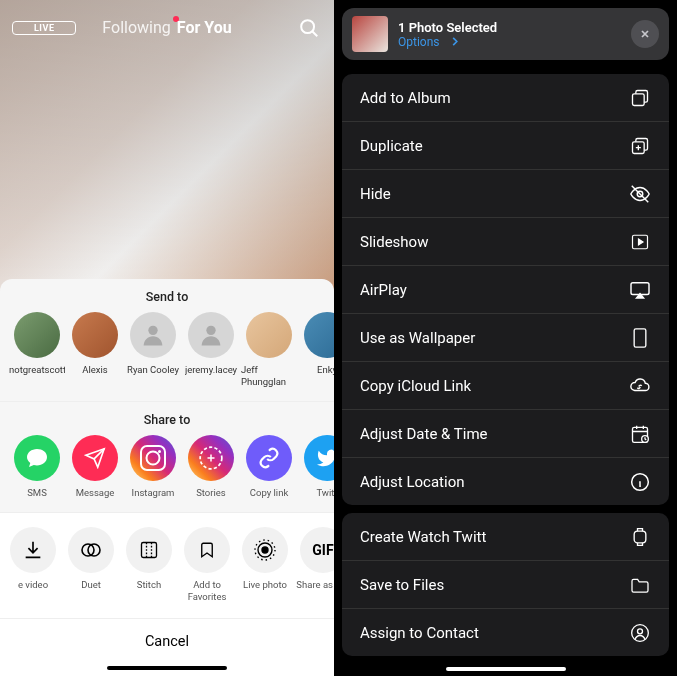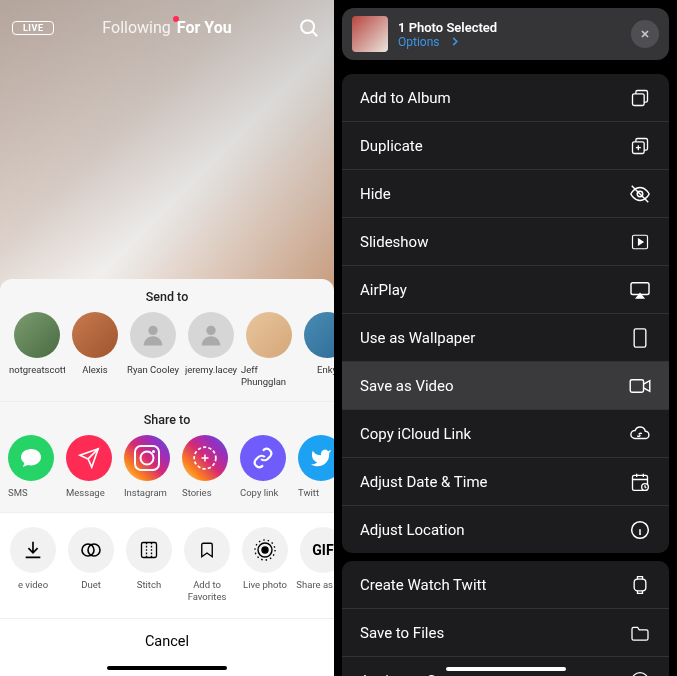--- a/index.html
+++ b/index.html
@@ -1,39 +1,39 @@
 <!DOCTYPE html>
 <html><head>
 <meta charset="utf-8">
 <style>
 *{margin:0;padding:0;box-sizing:border-box;font-family:-apple-system,BlinkMacSystemFont,"Segoe UI",Roboto,sans-serif;}
 body{width:677px;height:676px;display:flex;overflow:hidden;}
 .left{width:334px;height:676px;background:linear-gradient(180deg,#c7b5a8 0%,#d2c4bb 100%);position:relative;}
 .left-top{position:absolute;top:0;left:0;right:0;height:290px;background:linear-gradient(135deg,#d3c1b6 0%,#e2d6cf 40%,#f2f1f0 60%,#c89c7e 100%);}
 .left-top::after{content:"";position:absolute;inset:0;background:linear-gradient(rgba(0,0,0,0.15),rgba(0,0,0,0));}
 .tt-header{position:absolute;top:18px;left:0;right:0;display:flex;align-items:center;justify-content:center;color:#fff;z-index:2;}
-.tt-live{position:absolute;left:12px;border:1.5px solid #fff;border-radius:4px;padding:1px 10px;font-size:9px;font-weight:700;letter-spacing:0.5px;}
+.tt-live{position:absolute;left:12px;border:1.5px solid #fff;border-radius:4px;padding:1px 21px;font-size:9px;font-weight:700;letter-spacing:0.5px;}
 .tt-tabs{display:flex;gap:6px;align-items:center;font-size:16px;}
 .tt-tab{position:relative;color:rgba(255,255,255,0.85);}
 .tt-tab.active{color:#fff;font-weight:700;}
 .notif-dot{position:absolute;top:-2px;right:-8px;width:6px;height:6px;background:#fe2c55;border-radius:50%;}
 .tt-search{position:absolute;right:14px;}
 .tt-search svg{width:22px;height:22px;}
 .sheet{position:absolute;bottom:0;left:0;right:0;background:#f6f6f6;border-top-left-radius:12px;border-top-right-radius:12px;}
 .section-title{text-align:center;font-size:12.5px;color:#222;padding:10px 0 8px;font-weight:500;}
 .row{display:flex;overflow:hidden;padding:0 8px 14px;}
 .avatar-item{width:58px;flex-shrink:0;display:flex;flex-direction:column;align-items:center;}
 .avatar{width:46px;height:46px;border-radius:50%;background:#d6d6d6;margin-bottom:6px;display:flex;align-items:center;justify-content:center;}
 .avatar svg{width:28px;height:28px;fill:#aaa;}
 .avatar.photo1{background:linear-gradient(135deg,#7b9c6f,#4a6b42);}
 .avatar.photo2{background:linear-gradient(135deg,#c77a4e,#a0542e);}
 .avatar.photo3{background:linear-gradient(135deg,#e8c59e,#d4a778);}
 .avatar.photo4{background:linear-gradient(135deg,#4a8cb5,#2c6a94);}
 .avatar-name{font-size:9.5px;color:#333;text-align:left;line-height:1.2;max-width:56px;overflow:hidden;}
-.share-item{width:58px;flex-shrink:0;display:flex;flex-direction:column;align-items:flex-start;}
+.share-item{width:58px;flex-shrink:0;display:flex;flex-direction:column;align-items:center;}
 .share-circle{width:46px;height:46px;border-radius:50%;display:flex;align-items:center;justify-content:center;margin-bottom:6px;}
 .share-name{font-size:9.5px;color:#555;text-align:center;}
 .sms{background:#25d366;}
 .msg{background:#fe2c55;}
 .ig{background:linear-gradient(45deg,#feda75,#fa7e1e,#d62976,#962fbf,#4f5bd5);}
 .ig-inner{width:26px;height:26px;border:2px solid #fff;border-radius:7px;position:relative;}
 .ig-inner::before{content:"";position:absolute;top:50%;left:50%;transform:translate(-50%,-50%);width:11px;height:11px;border:2px solid #fff;border-radius:50%;}
 .ig-inner::after{content:"";position:absolute;top:3px;right:3px;width:3px;height:3px;background:#fff;border-radius:50%;}
 .stories{background:linear-gradient(45deg,#feda75,#fa7e1e,#d62976,#962fbf,#4f5bd5);}
 .link{background:#6f5cfa;}
@@ -304,29 +304,20 @@
           </span>
         </div>
       <div class="r-row">
           <span>Use as Wallpaper</span>
           <span class="r-icon">
             <svg width="14" height="20" viewBox="0 0 16 24" fill="none" stroke="#fff" stroke-width="1.6">
               <rect x="1" y="1" width="14" height="22" rx="2"></rect>
             </svg>
           </span>
         </div>
-      <div class="r-row highlight">
-          <span>Save as Video</span>
-          <span class="r-icon">
-            <svg width="22" height="16" viewBox="0 0 24 18" fill="none" stroke="#fff" stroke-width="1.6">
-              <rect x="1" y="2" width="15" height="14" rx="2"></rect>
-              <path d="M16 7l7-4v12l-7-4"></path>
-            </svg>
-          </span>
-        </div>
       <div class="r-row">
           <span>Copy iCloud Link</span>
           <span class="r-icon">
             <svg width="22" height="16" viewBox="0 0 24 18" fill="none" stroke="#fff" stroke-width="1.6">
               <path d="M18 14a4 4 0 0 0 0-8 6 6 0 0 0-11.5-1A4.5 4.5 0 0 0 6 14h12z"></path>
               <path d="M9 11a2 2 0 0 0 2.8 0l.7-.7m1.5-1.5a2 2 0 0 0-2.8 0l-.7.7"></path>
             </svg>
           </span>
         </div>
       <div class="r-row">

